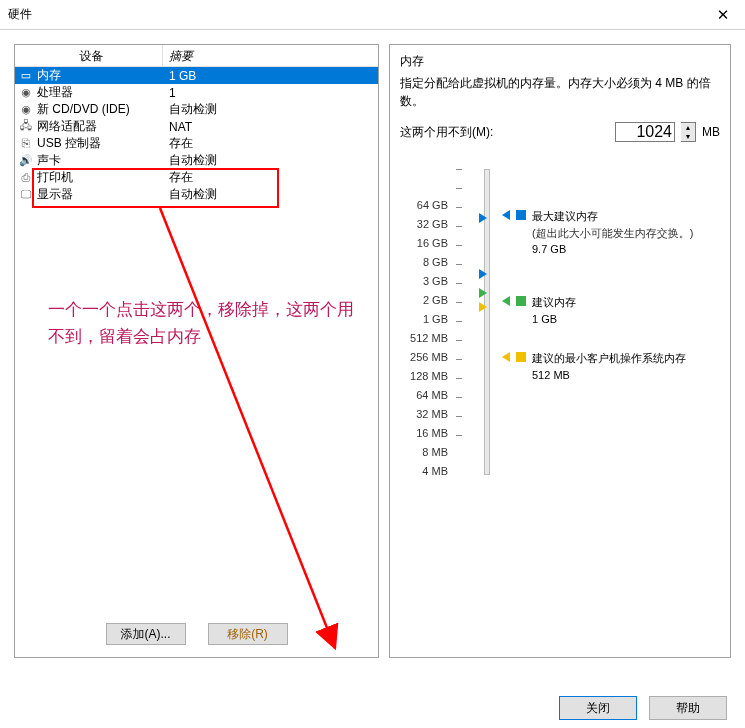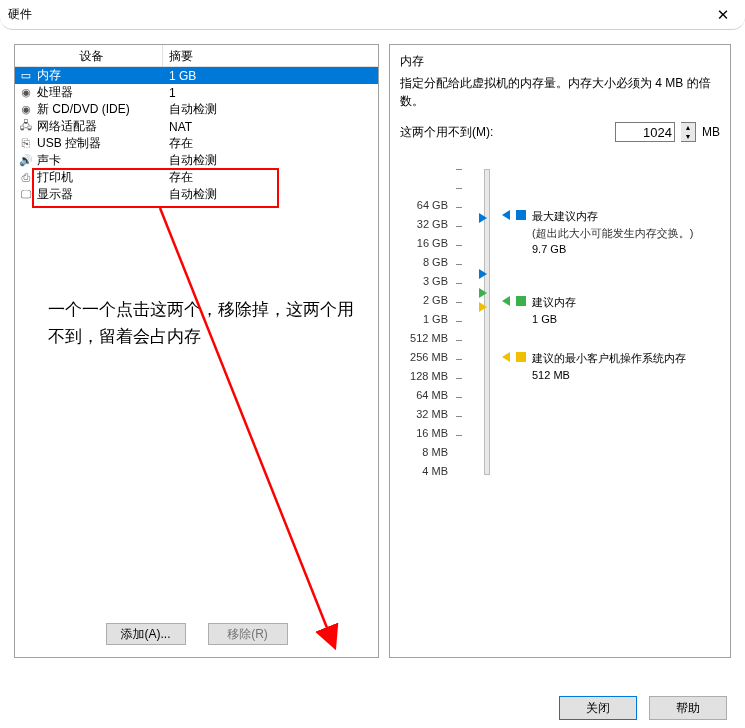--- a/index.html
+++ b/index.html
@@ -1,58 +1,58 @@
 <!DOCTYPE html>
 <html><head>
 <meta charset="utf-8">
 <style>
   * { box-sizing: border-box; margin: 0; padding: 0; }
   body { font-family: "Microsoft YaHei", "Segoe UI", sans-serif; font-size: 12px; color: #000; background: #fff; width: 745px; height: 728px; position: relative; overflow: hidden; }
-  .titlebar { height: 30px; border-bottom: 1px solid #d0d0d0; display: flex; align-items: center; padding: 0 8px; border-radius: 13px; }
+  .titlebar { height: 30px; border-bottom: 1px solid #d0d0d0; display: flex; align-items: center; padding: 0 8px; }
   .titlebar .title { flex: 1; font-size: 12px; }
   .titlebar .close { width: 28px; height: 28px; display: flex; align-items: center; justify-content: center; font-size: 15px; }
   .dlg-body { display: flex; padding: 14px 14px 0 14px; gap: 10px; height: 628px; }
   .left-panel { width: 365px; border: 1px solid #a0a0a0; background: #fff; display: flex; flex-direction: column; position: relative; }
   .hw-table { flex: 1; position: relative; }
   .hw-header { display: flex; height: 22px; background: #fff; border-bottom: 1px solid #e0e0e0; align-items: center; }
   .hw-header .col1 { width: 148px; padding-left: 6px; border-right: 1px solid #e0e0e0; height: 100%; line-height: 22px; text-align: center; }
-  .hw-header .col2 { padding-left: 6px; height: 100%; line-height: 22px; }
+  .hw-header .col2 { padding-left: 6px; height: 100%; line-height: 22px; font-style: italic; }
   .hw-row { display: flex; height: 17px; align-items: center; }
   .hw-row.selected { background: #0078d7; color: #fff; }
   .hw-row .col1 { width: 148px; padding-left: 4px; display: flex; align-items: center; gap: 4px; }
   .hw-row .col2 { padding-left: 6px; }
   .hw-row .icon { width: 14px; height: 14px; display: inline-flex; align-items: center; justify-content: center; font-size: 11px; color: #555; }
   .hw-row.selected .icon { color: #fff; }
   .left-btns { position: absolute; bottom: 6px; left: 0; right: 0; display: flex; justify-content: center; gap: 22px; padding: 6px 0; }
   .left-btns button { width: 80px; height: 22px; font-size: 12px; background: #e1e1e1; border: 1px solid #adadad; }
-  .left-btns button:disabled { color: #737373; }
+  .left-btns button:disabled { color: #a16207; }
   .right-panel { flex: 1; border: 1px solid #a0a0a0; padding: 8px 10px; background: #fff; }
   .section-title { font-size: 12px; margin-bottom: 4px; }
   .desc { font-size: 12px; margin-bottom: 12px; line-height: 1.5; }
   .mem-input-row { display: flex; align-items: center; gap: 6px; margin-bottom: 18px; }
   .mem-input-row label { font-size: 12px; }
-  .mem-input-row .spinner { width: 60px; height: 20px; border: 1px solid #7a7a7a; text-align: right; padding-right: 2px; font-size: 13px; }
+  .mem-input-row .spinner { width: 60px; height: 20px; border: 1px solid #7a7a7a; text-align: right; padding-right: 2px; font-size: 16px; }
   .mem-input-row .spin-btns { width: 15px; height: 20px; border: 1px solid #7a7a7a; border-left: none; display: flex; flex-direction: column; }
   .mem-input-row .spin-btns div { flex: 1; font-size: 7px; text-align: center; line-height: 9px; background: #e8e8e8; }
   .slider-area { display: flex; gap: 8px; }
   .tick-col { width: 48px; text-align: right; font-size: 11px; color: #333; margin-top: 36px; }
   .tick-col div { height: 19px; line-height: 19px; }
   .tick-marks { width: 12px; }
   .tick-marks div { height: 19px; position: relative; }
   .tick-marks div::before { content: ""; position: absolute; left: 0; top: 9px; width: 6px; height: 1px; background: #888; }
   .slider-track { width: 18px; position: relative; }
   .slider-track::before { content: ""; position: absolute; left: 8px; top: 9px; bottom: 6px; width: 4px; background: #e8e8e8; border: 1px solid #bbb; }
   .legend-col { flex: 1; font-size: 11px; position: relative; }
   .legend-item { position: absolute; display: flex; align-items: flex-start; gap: 6px; }
   .legend-item .marker-tri { width: 0; height: 0; border-top: 5px solid transparent; border-bottom: 5px solid transparent; border-right: 8px solid; margin-top: 2px; }
   .legend-item .marker-sq { width: 10px; height: 10px; margin-top: 2px; }
   .legend-item .text { line-height: 1.5; }
   .legend-item .sub { color: #333; }
   .red-box { position: absolute; border: 2px solid #ff0000; pointer-events: none; }
-  .annot { position: absolute; color: #000000; font-size: 17px; line-height: 1.6; pointer-events: none; }
+  .annot { position: absolute; color: #be185d; font-size: 17px; line-height: 1.6; pointer-events: none; }
   .arrow-svg { position: absolute; pointer-events: none; }
   .footer { position: absolute; bottom: 8px; right: 18px; display: flex; gap: 12px; }
   .footer button { width: 78px; height: 24px; font-size: 12px; background: #e1e1e1; border: 1px solid #0078d7; }
   .footer button.help { border-color: #adadad; }
   .slider-pointer { position: absolute; left: 3px; }
   .sl-tri { width: 0; height: 0; border-top: 5px solid transparent; border-bottom: 5px solid transparent; }
 </style>
 </head>
 <body>
 

